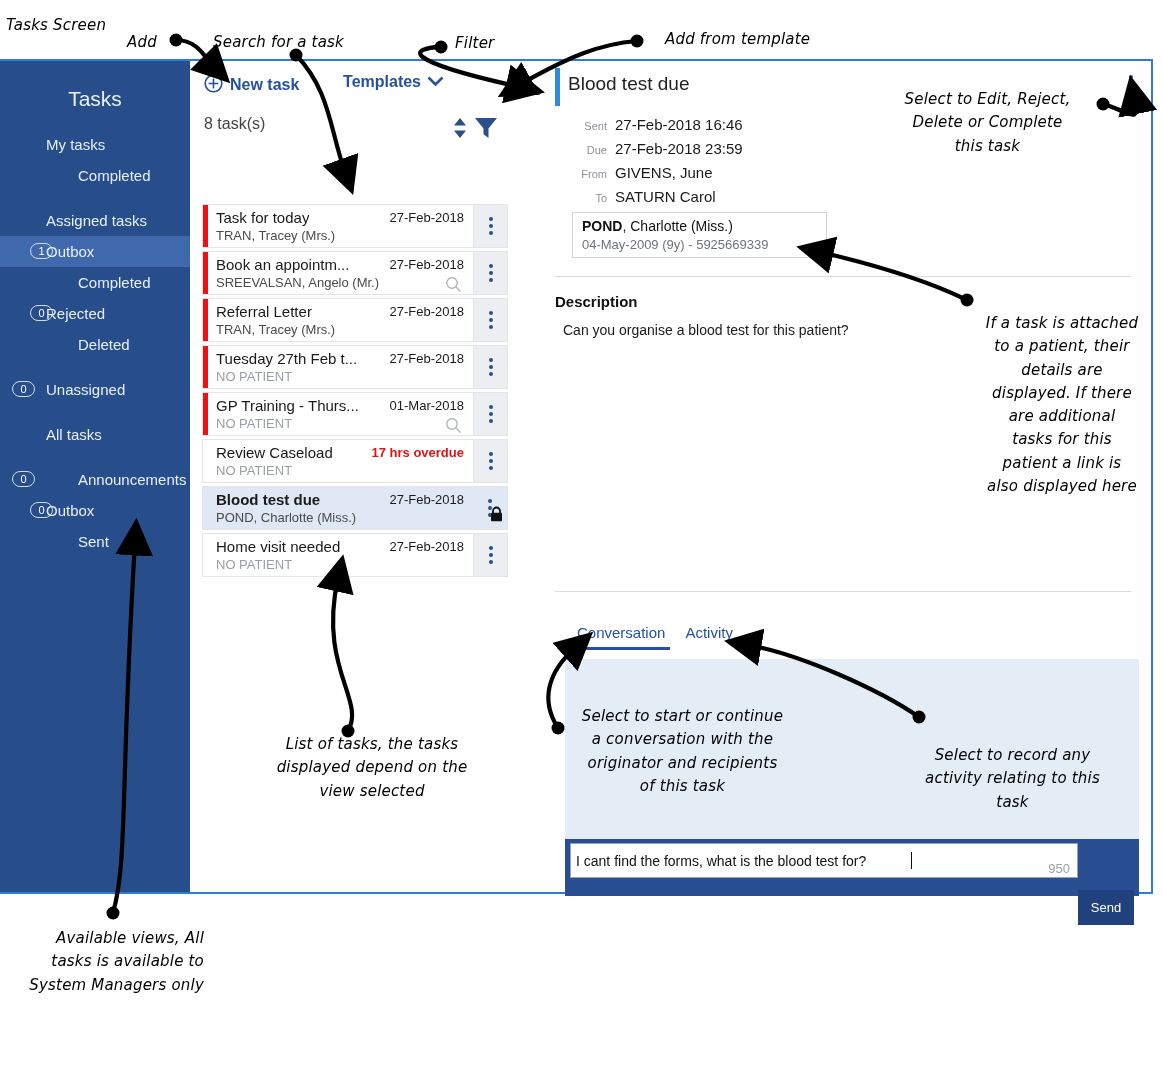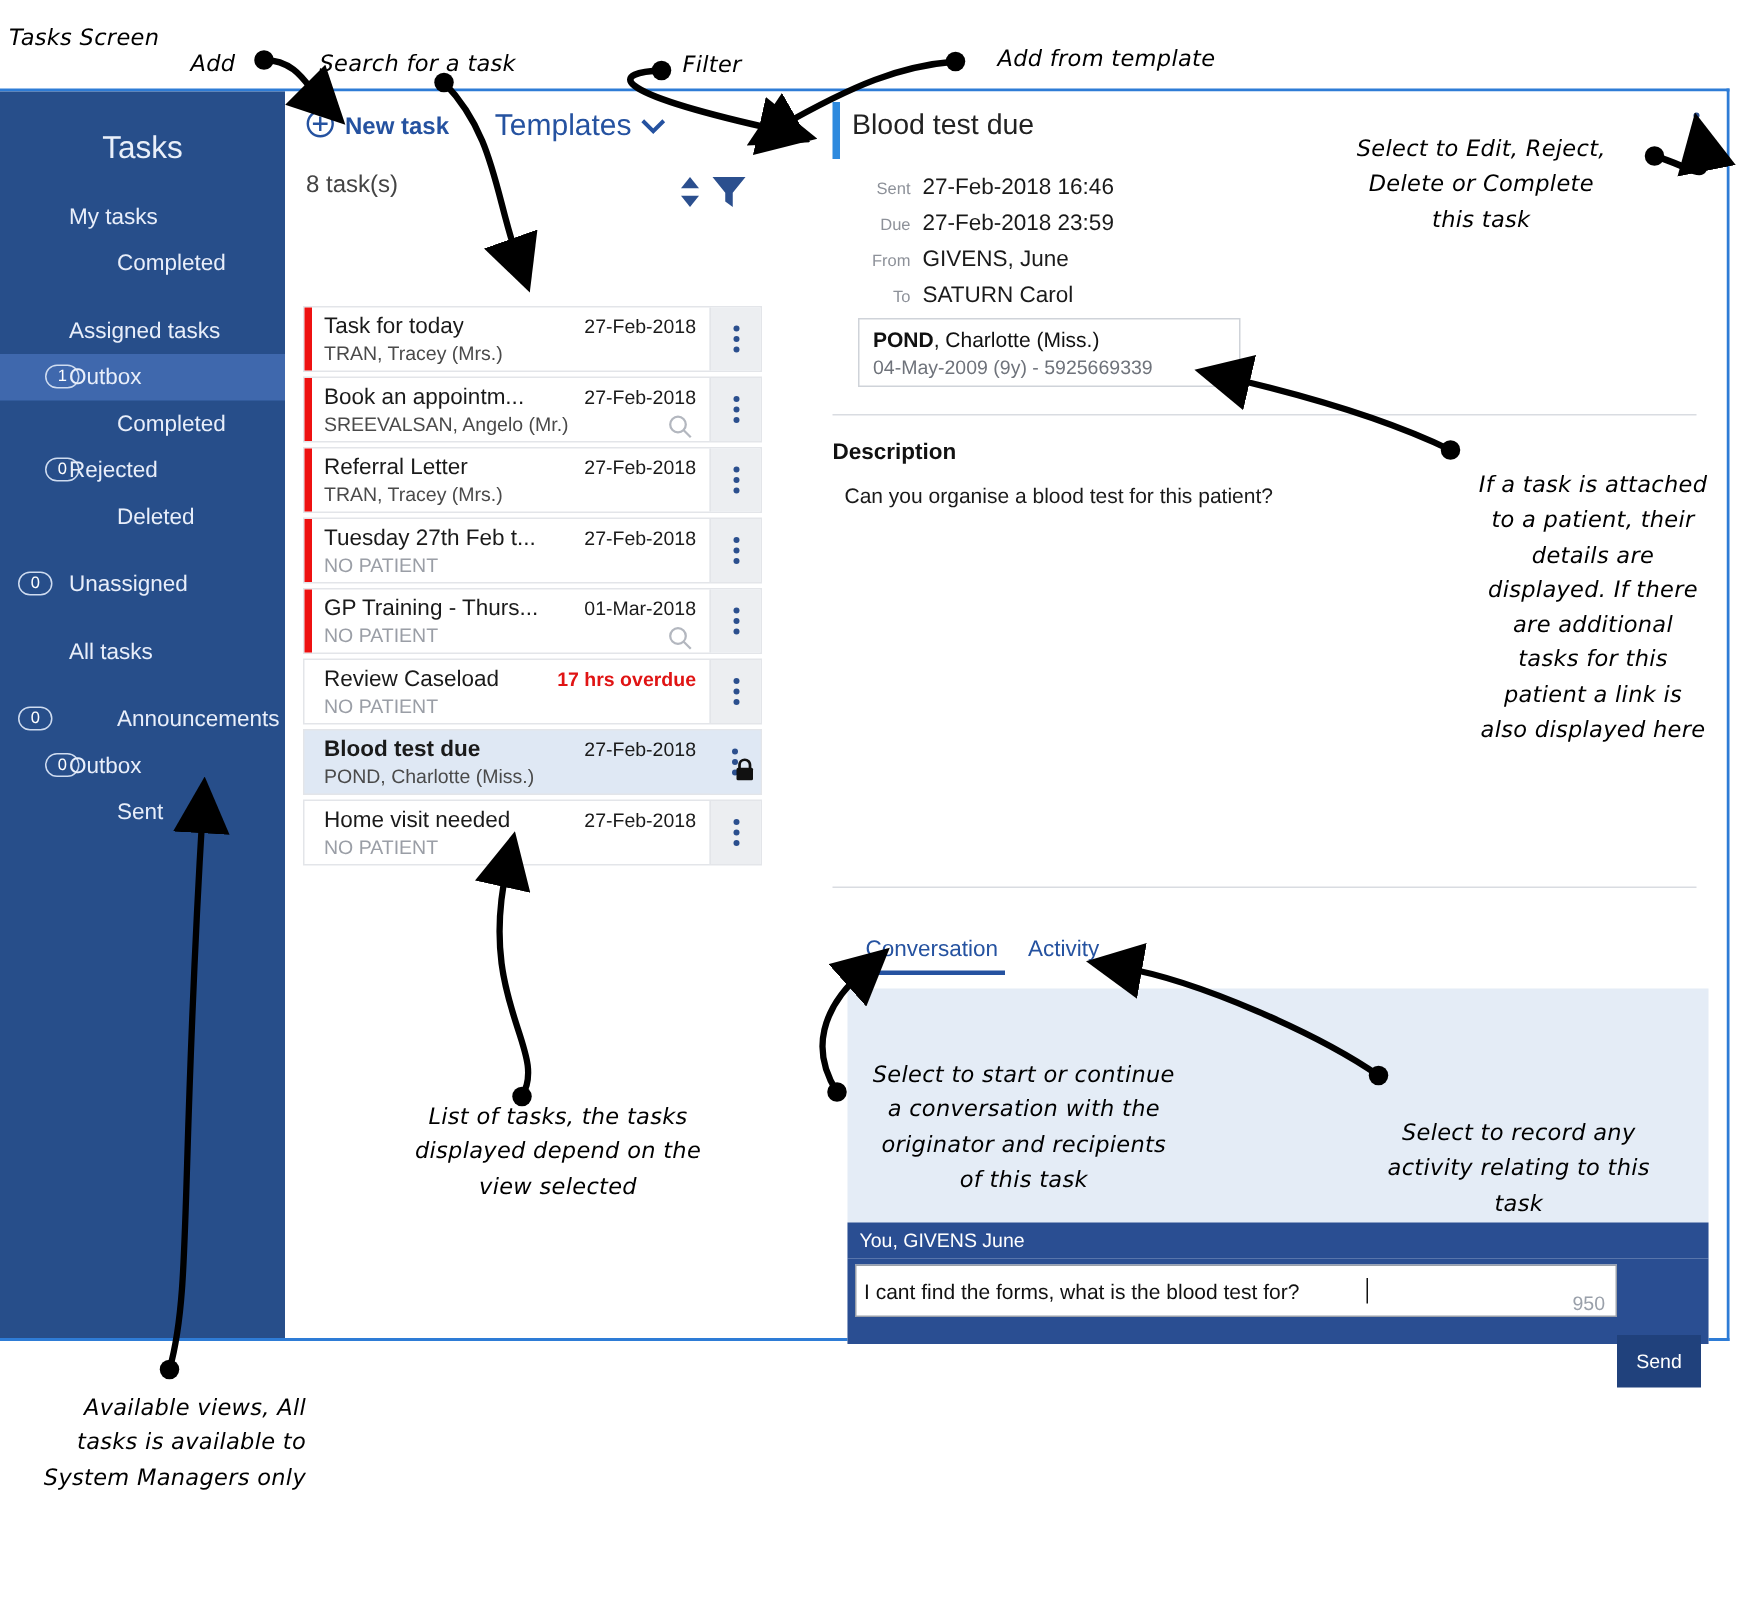--- a/index.html
+++ b/index.html
@@ -60,21 +60,21 @@
     position:absolute; left:190px; top:0; width:330px; height:100%;
     background:#fff;
   }
   #new-task {
     position:absolute; left:14px; top:10px; height:28px;
     display:flex; align-items:center; gap:7px;
     color:#2552a0; font-size:16px; font-weight:bold; cursor:pointer;
   }
   #templates {
     position:absolute; right:76px; top:12px;
-    color:#2552a0; font-size:20px; font-weight:normal; cursor:pointer;
+    color:#2552a0; font-size:16px; font-weight:bold; cursor:pointer;
     display:flex; align-items:center; gap:6px;
   }
   #task-count {
     position:absolute; left:14px; top:54px; font-size:16px; color:#444;
   }
   #sort-icon { position:absolute; right:52px; top:56px; cursor:pointer; }
   #filter-icon { position:absolute; right:22px; top:55px; cursor:pointer; }
 
   #search-box {
     position:absolute; left:12px; top:108px; width:306px; height:28px;
@@ -443,21 +443,20 @@
     <div id="desc-head">Description</div>
     <div id="desc-body">Can you organise a blood test for this patient?</div>
     <div id="divider-2"></div>
 
     <div id="tabs">
         <div class="tab active">Conversation</div>
         <div class="tab">Activity</div>
       </div>
 
     <div id="conv-panel">
-      <div id="conv-author">You, GIVENS June</div>
       <div id="conv-inputrow">
         <div id="conv-input">
           <span class="txt">I cant find the forms, what is the blood test for?</span>
           <span class="caret"></span>
           <span class="count">950</span>
         </div>
         <div id="send-btn">Send</div>
       </div>
     </div>
   </div>

